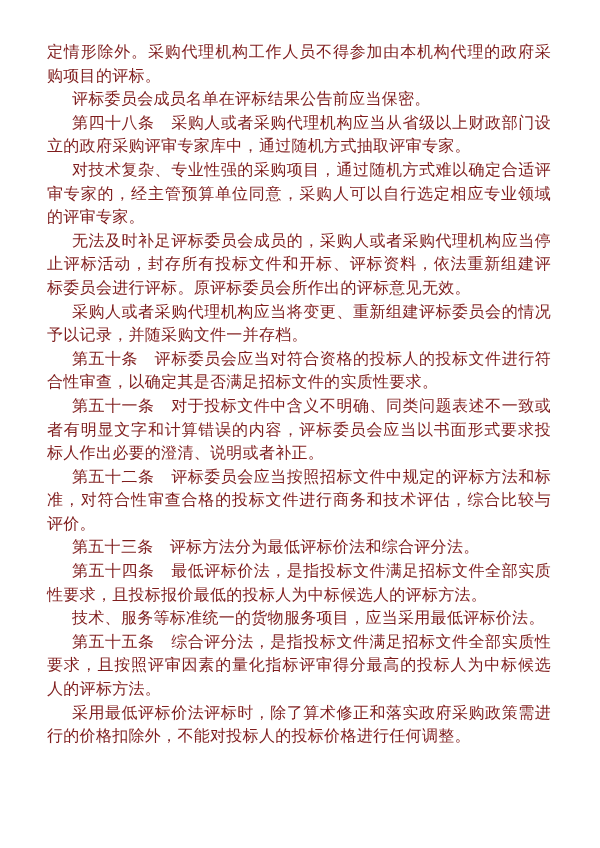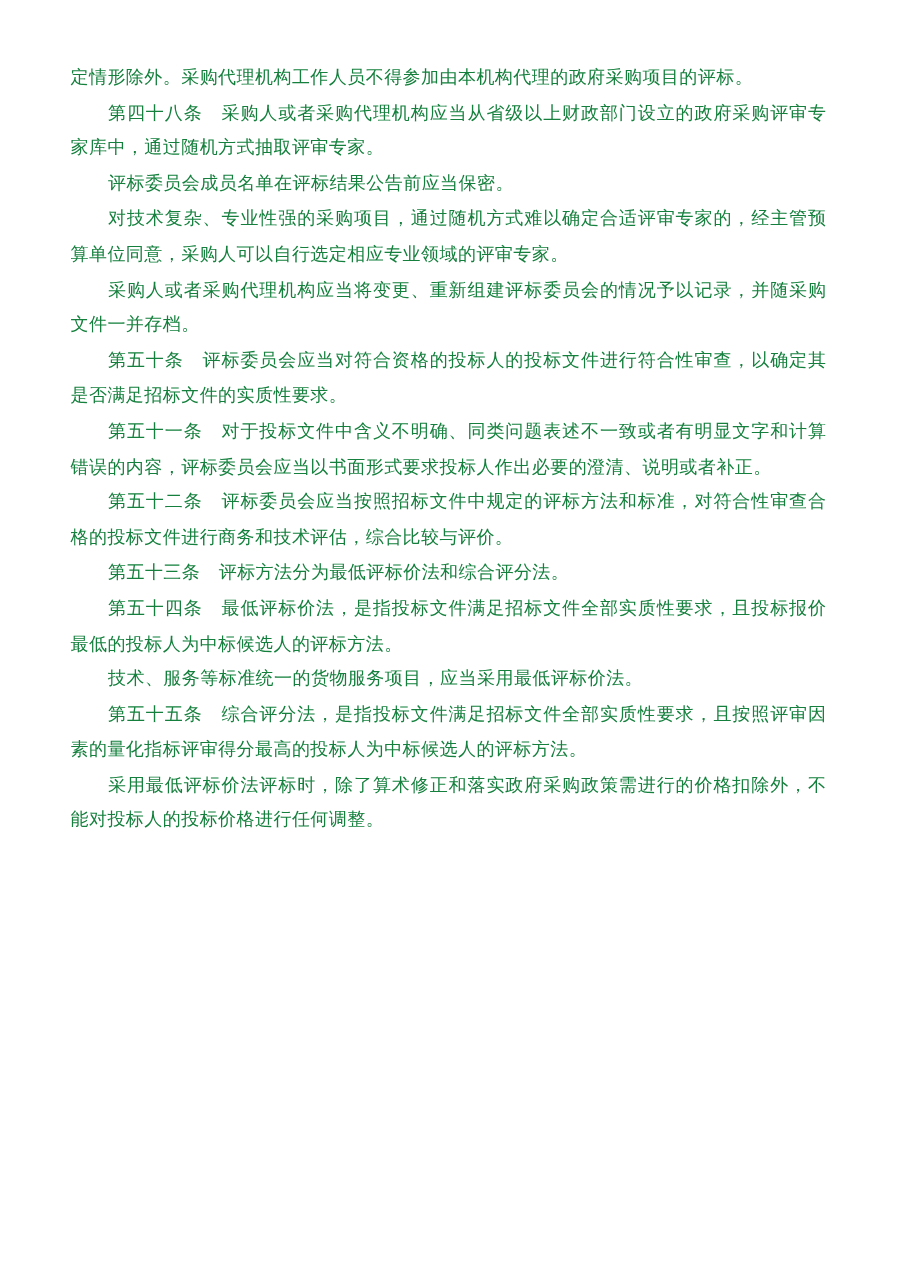--- a/index.html
+++ b/index.html
@@ -20,43 +20,44 @@
     top: 0;
     width: 600px;
     height: 848px;
     background: #ffffff;
   }
   .page-text {
     position: absolute;
     left: 47px;
     top: 40px;
     width: 504px;
-    font-size: 12px;
+    font-size: 16px;
     line-height: 23.6px;
     letter-spacing: 0.3px;
-    color: #15803d;
+    color: #7f1d1d;
     text-align: justify;
   }
   .page-text p {
     margin: 0;
     padding: 0;
   }
   .page-text p.indent {
     text-indent: 25px;
   }
 </style>
 </head>
 <body>
 
 <div class="page">
   <div class="page-text">
     <p>定情形除外。采购代理机构工作人员不得参加由本机构代理的政府采购项目的评标。</p>
+    <p class="indent">评标委员会成员名单在评标结果公告前应当保密。</p>
     <p class="indent">第四十八条　采购人或者采购代理机构应当从省级以上财政部门设立的政府采购评审专家库中，通过随机方式抽取评审专家。</p>
-    <p class="indent">评标委员会成员名单在评标结果公告前应当保密。</p>
     <p class="indent">对技术复杂、专业性强的采购项目，通过随机方式难以确定合适评审专家的，经主管预算单位同意，采购人可以自行选定相应专业领域的评审专家。</p>
+    <p class="indent">无法及时补足评标委员会成员的，采购人或者采购代理机构应当停止评标活动，封存所有投标文件和开标、评标资料，依法重新组建评标委员会进行评标。原评标委员会所作出的评标意见无效。</p>
     <p class="indent">采购人或者采购代理机构应当将变更、重新组建评标委员会的情况予以记录，并随采购文件一并存档。</p>
     <p class="indent">第五十条　评标委员会应当对符合资格的投标人的投标文件进行符合性审查，以确定其是否满足招标文件的实质性要求。</p>
     <p class="indent">第五十一条　对于投标文件中含义不明确、同类问题表述不一致或者有明显文字和计算错误的内容，评标委员会应当以书面形式要求投标人作出必要的澄清、说明或者补正。</p>
     <p class="indent">第五十二条　评标委员会应当按照招标文件中规定的评标方法和标准，对符合性审查合格的投标文件进行商务和技术评估，综合比较与评价。</p>
     <p class="indent">第五十三条　评标方法分为最低评标价法和综合评分法。</p>
     <p class="indent">第五十四条　最低评标价法，是指投标文件满足招标文件全部实质性要求，且投标报价最低的投标人为中标候选人的评标方法。</p>
     <p class="indent">技术、服务等标准统一的货物服务项目，应当采用最低评标价法。</p>
     <p class="indent">第五十五条　综合评分法，是指投标文件满足招标文件全部实质性要求，且按照评审因素的量化指标评审得分最高的投标人为中标候选人的评标方法。</p>
     <p class="indent">采用最低评标价法评标时，除了算术修正和落实政府采购政策需进行的价格扣除外，不能对投标人的投标价格进行任何调整。</p>
   </div>

